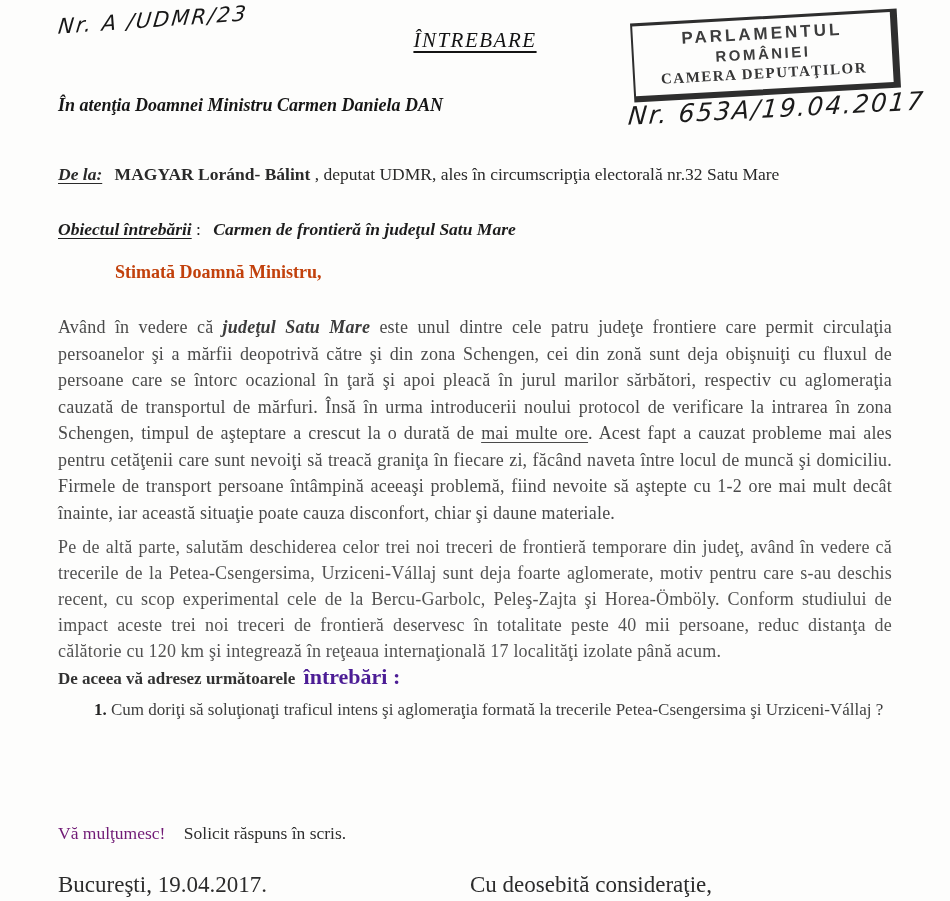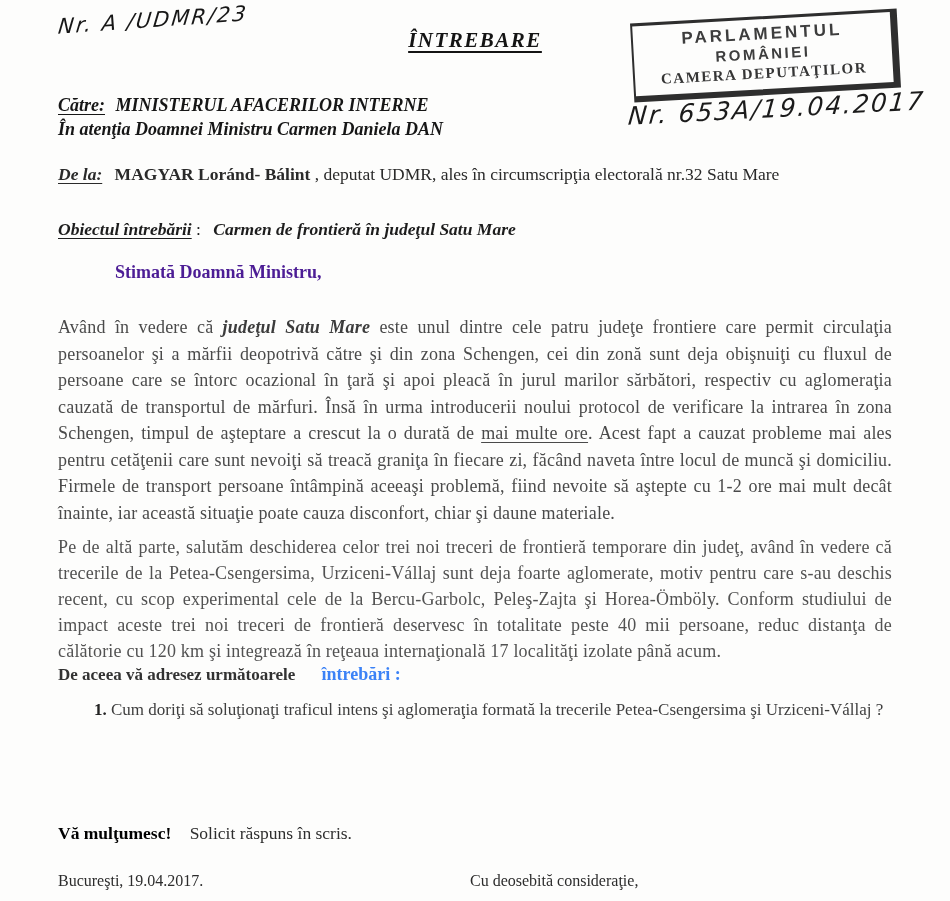--- a/index.html
+++ b/index.html
@@ -24,21 +24,21 @@
     letter-spacing: 2px;
     color: #171717;
     transform: rotate(-4deg) skewX(-10deg);
     white-space: nowrap;
   }
   .doc-title {
     position: absolute;
     left: 330px; top: 28px; width: 290px;
     text-align: center;
     font-size: 21px;
-    font-weight: bold;
+    font-weight: normal;
     font-style: italic;
     letter-spacing: 1.5px;
     text-decoration: underline;
     text-underline-offset: 4px;
     color: #141414;
   }
   .stamp {
     position: absolute;
     left: 632px; top: 16px;
     width: 246px;
@@ -95,77 +95,73 @@
   .from-name { font-weight: bold; margin-left: 8px; }
 
   .block-subject { top: 219px; font-size: 17.5px; color: #1d1d1d; }
   .subject-value { font-weight: bold; font-style: italic; margin-left: 8px; }
 
   .block-salutation {
     top: 262px;
     padding-left: 57px;
     font-size: 18px;
     font-weight: bold;
-    color: #4c1d95;
+    color: #c2410c;
   }
 
   .para {
     font-size: 18px;
     line-height: 26.5px;
     text-align: justify;
     letter-spacing: 0.2px;
     color: #4a4a4a;
   }
   .block-para1 { top: 314px; }
   .block-para2 { top: 534px; line-height: 26px; color: #525252; }
   .para .emph { font-weight: bold; font-style: italic; color: #3c3c3c; }
   .para .uline { text-decoration: underline; text-underline-offset: 3px; }
 
   .block-qintro { top: 664px; font-size: 17px; font-weight: bold; color: #323232; }
-  .qintro-b { font-size: 18px; color: #3b82f6; margin-left: 22px; }
+  .qintro-b { font-size: 22px; color: #4c1d95; margin-left: 4px; }
 
   .question {
     font-size: 17px;
     line-height: 26px;
     text-align: justify;
     color: #3e3e3e;
     margin-left: 36px;
   }
   .block-q1 { top: 697px; }
   .block-q2 { top: 760px; color: #4a4a4a; }
   .q-num { font-weight: bold; color: #242424; }
 
   .block-closing { top: 823px; font-size: 17.5px; color: #2e2e2e; }
-  .closing-bold { font-weight: bold; color: #000000; text-align: center; }
+  .closing-bold { font-weight: normal; color: #701a75; text-align: center; }
   .closing-rest { margin-left: 14px; }
 
-  .block-footer { top: 872px; font-size: 16px; color: #2c2c2c; }
+  .block-footer { top: 872px; font-size: 23px; color: #2c2c2c; }
   .footer-signoff { position: absolute; left: 412px; top: 0; white-space: nowrap; text-align: right; }
 </style>
 </head>
 <body>
 
 <div class="page">
 
   <div class="hw-ref">Nr. A /UDMR/23</div>
 
   <div class="doc-title">ÎNTREBARE</div>
 
   <div class="stamp">
     <div class="stamp-l1">PARLAMENTUL</div>
     <div class="stamp-l2">ROMÂNIEI</div>
     <div class="stamp-l3">CAMERA DEPUTAŢILOR</div>
   </div>
   <div class="stamp-number">Nr. 653A/19.04.2017</div>
 
   <div class="block block-to">
-    <div>
-      <span class="lbl-underline">Către:</span>
-      <span class="to-name">MINISTERUL AFACERILOR INTERNE</span>
-    </div>
     <div class="to-attention">În atenţia Doamnei Ministru Carmen Daniela DAN</div>
   </div>
 
   <div class="block block-from">
     <span class="lbl-underline">De la:</span>
     <span class="from-name">MAGYAR Loránd- Bálint</span>
     <span>, deputat UDMR, ales în circumscripţia electorală nr.32 Satu Mare</span>
   </div>
 
   <div class="block block-subject">

